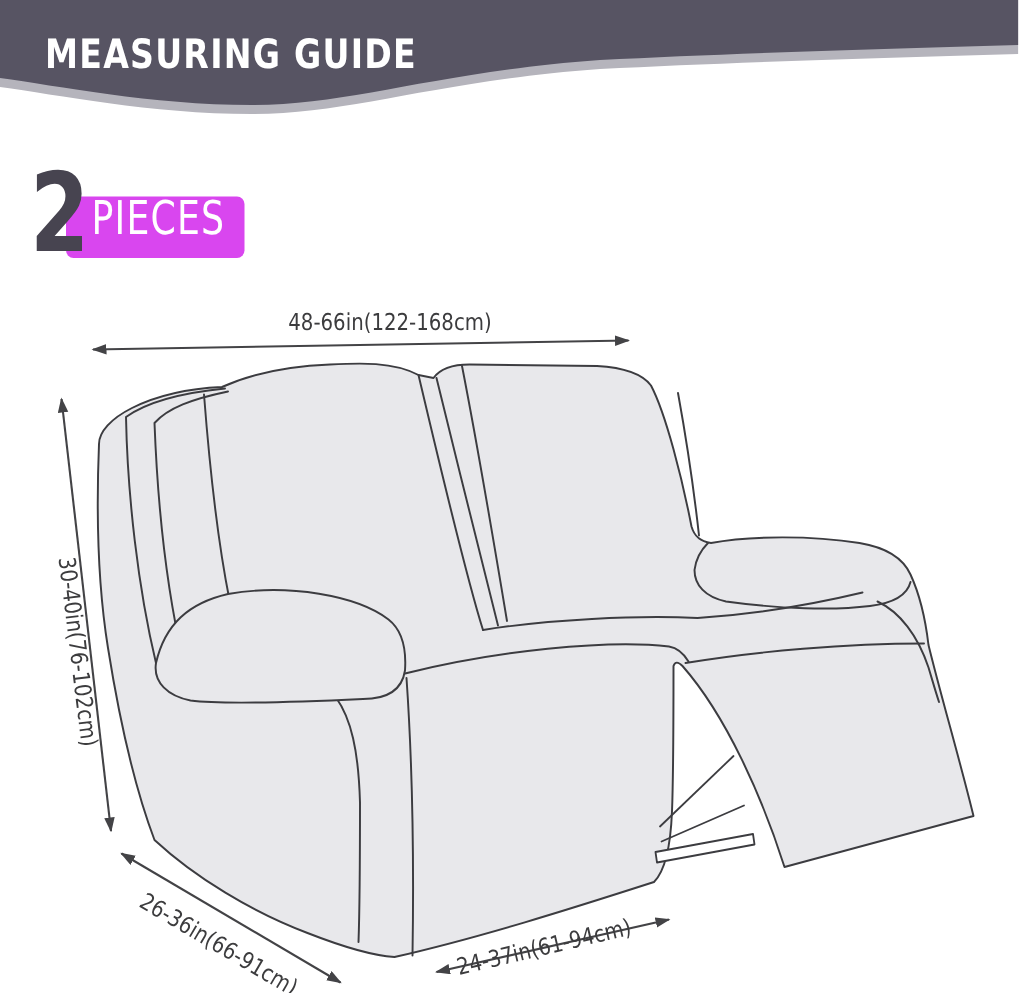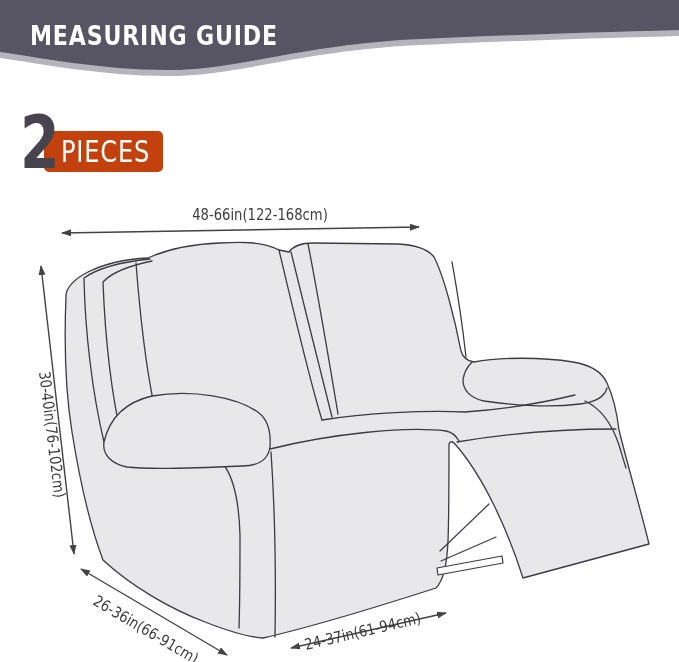--- a/index.html
+++ b/index.html
@@ -4,21 +4,21 @@
 <style>
   html,body{margin:0;padding:0;background:#ffffff;}
   .stage{
     position:relative;width:679px;height:662px;background:#ffffff;overflow:hidden;
     font-family:"DejaVu Sans",sans-serif;
   }
   .banner-svg{position:absolute;left:0;top:0;display:block;}
   .main-svg{position:absolute;left:0;top:0;display:block;}
   .pill{
     position:absolute;left:44px;top:131px;width:119px;height:41px;
-    background:#c2410c;border-radius:5px;display:flex;align-items:center;
+    background:#d946ef;border-radius:5px;display:flex;align-items:flex-start;
   }
   .pill span{
     font-size:31px;color:#ffffff;letter-spacing:1px;line-height:1;
     transform:scaleX(0.78);transform-origin:left center;margin-left:17px;white-space:nowrap;
   }
   .count{
     position:absolute;left:20px;top:106px;font-size:73px;font-weight:bold;color:#474450;
     line-height:1;transform:scaleX(0.78);transform-origin:left top;
   }
   text{font-family:"DejaVu Sans",sans-serif;}

